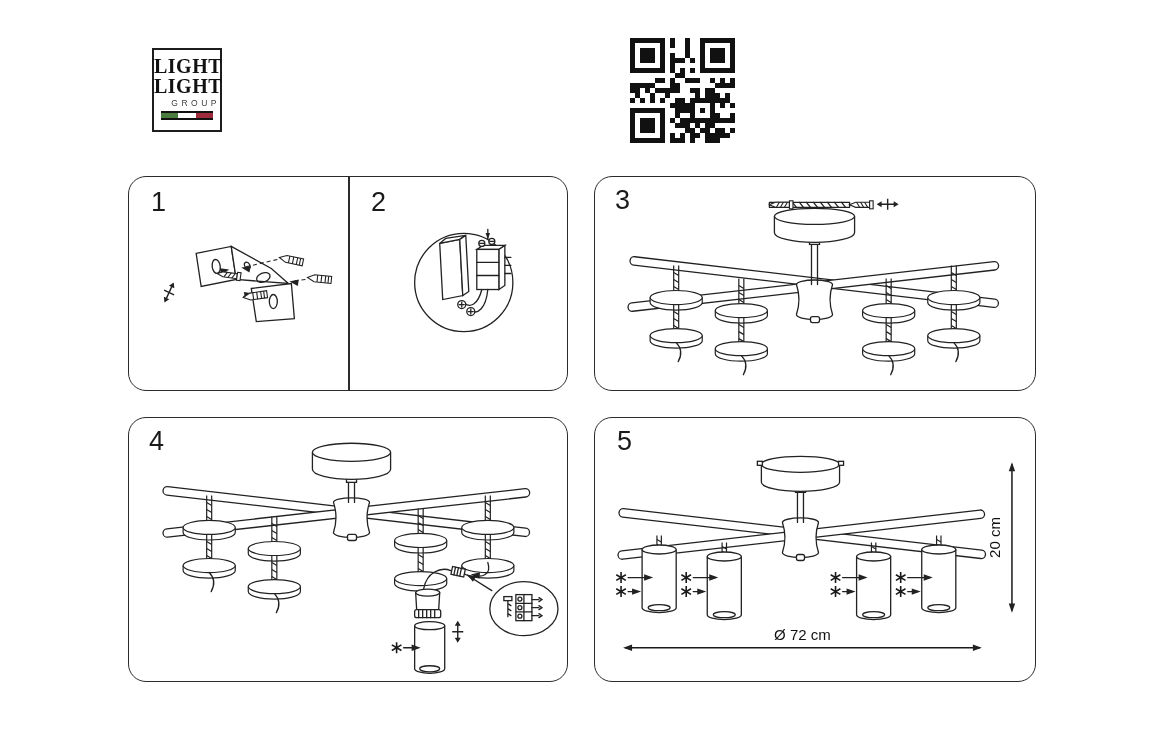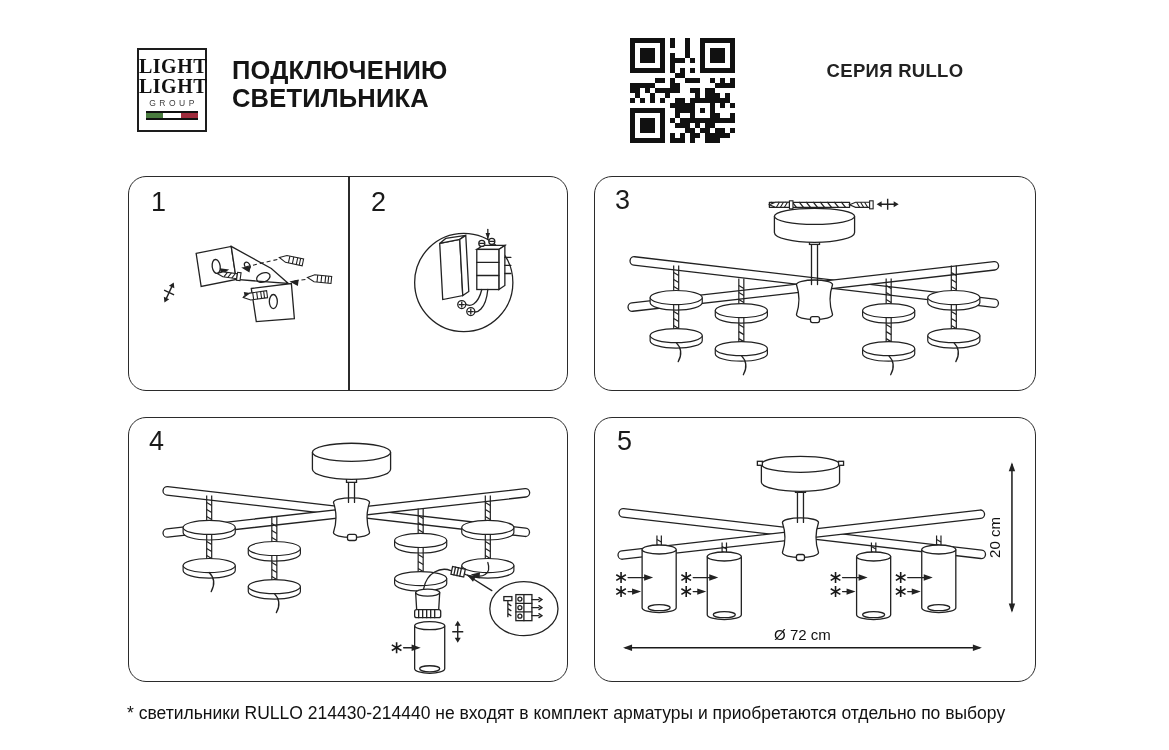--- a/index.html
+++ b/index.html
@@ -1,23 +1,23 @@
 <!DOCTYPE html>
 <html><head>
 <meta charset="utf-8">
 <style>
   html,body{margin:0;padding:0;background:#fff;}
   .page{position:relative;width:1169px;height:750px;background:#fff;overflow:hidden;
         font-family:"Liberation Sans",sans-serif;color:#1d1d1d;}
   .abs{position:absolute;}
   
-  .logo{left:137px;top:48px;width:70px;height:84px;border:2px solid #1d1d1d;text-align:center;box-sizing:border-box;}
+  .logo{left:152px;top:48px;width:70px;height:84px;border:2px solid #1d1d1d;text-align:center;box-sizing:border-box;}
   .logo-word{font-family:"Liberation Serif",serif;font-weight:bold;font-size:20px;line-height:20px;letter-spacing:.5px;color:#111;}
   .logo-word.first{margin-top:6px;}
-  .logo-group{font-size:8.5px;letter-spacing:3.5px;color:#3c3c3c;margin-top:2px;margin-left:3px;}
+  .logo-group{font-size:8.5px;letter-spacing:3.5px;color:#3c3c3c;margin-top:2px;margin-left:3px;text-align:right;}
   .flag{width:52px;height:5px;margin:3px auto 0;border-top:2.5px solid #111;border-bottom:2.5px solid #111;display:flex;}
   .flag span{flex:1;height:100%;}
   .title{left:232px;top:56px;width:400px;font-size:25.5px;line-height:28px;font-weight:bold;letter-spacing:.2px;color:#151515;}
   .qr{left:630px;top:38px;width:105px;height:105px;}
   .series{left:770px;top:60px;width:250px;text-align:center;color:#222;}
   .series .l1{font-size:18.5px;font-weight:bold;letter-spacing:.3px;}
   .series .l2{font-size:23.5px;font-weight:bold;margin-top:8px;letter-spacing:.3px;}
   
   .panel{border:1.6px solid #2b2b2b;border-radius:18px;box-sizing:border-box;background:#fff;}
   .box12{left:128px;top:176px;width:440px;height:215px;}
@@ -96,21 +96,20 @@
     <div class="logo-word">LIGHT</div>
     <div class="logo-group">GROUP</div>
     <div class="flag">
       <span style="background: rgb(74, 124, 63);"></span>
       <span style="background: rgb(255, 255, 255);"></span>
       <span style="background: rgb(158, 43, 60);"></span>
     </div>
   </div>
 
   <div class="abs title">
-    <div>ПОДКЛЮЧЕНИЮ СВЕТИЛЬНИКА</div>
   </div>
 
   <div class="abs qr">
     <svg id="qr-svg" viewBox="0 0 105 105" width="105" height="105">
         <g fill="#111">
           <rect x="0" y="0" width="5" height="5"></rect>
           <rect x="5" y="0" width="5" height="5"></rect>
           <rect x="10" y="0" width="5" height="5"></rect>
           <rect x="15" y="0" width="5" height="5"></rect>
           <rect x="20" y="0" width="5" height="5"></rect>
@@ -337,21 +336,20 @@
           <rect x="50" y="100" width="5" height="5"></rect>
           <rect x="60" y="100" width="5" height="5"></rect>
           <rect x="75" y="100" width="5" height="5"></rect>
           <rect x="80" y="100" width="5" height="5"></rect>
           <rect x="85" y="100" width="5" height="5"></rect>
         </g>
       </svg>
   </div>
 
   <div class="abs series">
-    <div class="l1">СЕРИЯ RULLO</div>
   </div>
 
   <div class="abs panel box12">
     <svg class="draw" viewBox="0 0 437 212">
 
       <g>
         <use href="#sym-screwmove" transform="translate(40,115) rotate(25)"></use>
 
         <polygon class="fw" points="67,76 102,69 107,102 72,109"></polygon>
         <polygon class="fw" points="102,69 142,91 159,106 107,102"></polygon>
@@ -578,15 +576,14 @@
           <path class="dim" d="M30,229 H384"></path>
           <use href="#sym-ah" transform="translate(28,229) rotate(180)"></use>
           <use href="#sym-ah" transform="translate(386,229)"></use>
           <text class="dimlab" x="207" y="221" text-anchor="middle">Ø 72 cm</text>
         </g>
       </g>
     </svg>
     <div class="stepnum" style="left:22px;top:8px;">5</div>
   </div>
 
-  <div class="abs footnote">* светильники RULLO 214430-214440 не входят в комплект арматуры и приобретаются отдельно по выбору</div>
 
 </div>
 
 </body></html>

